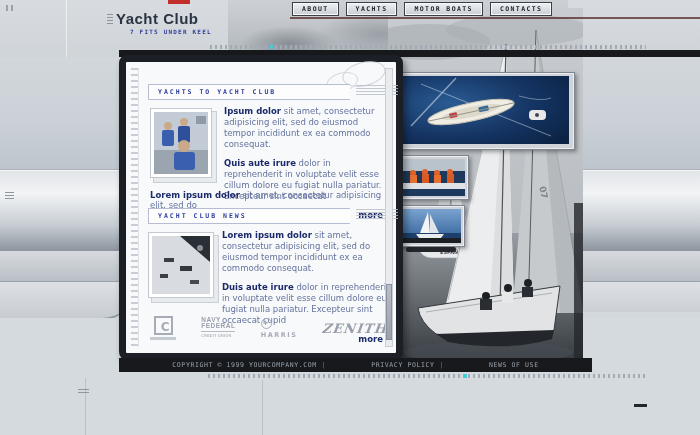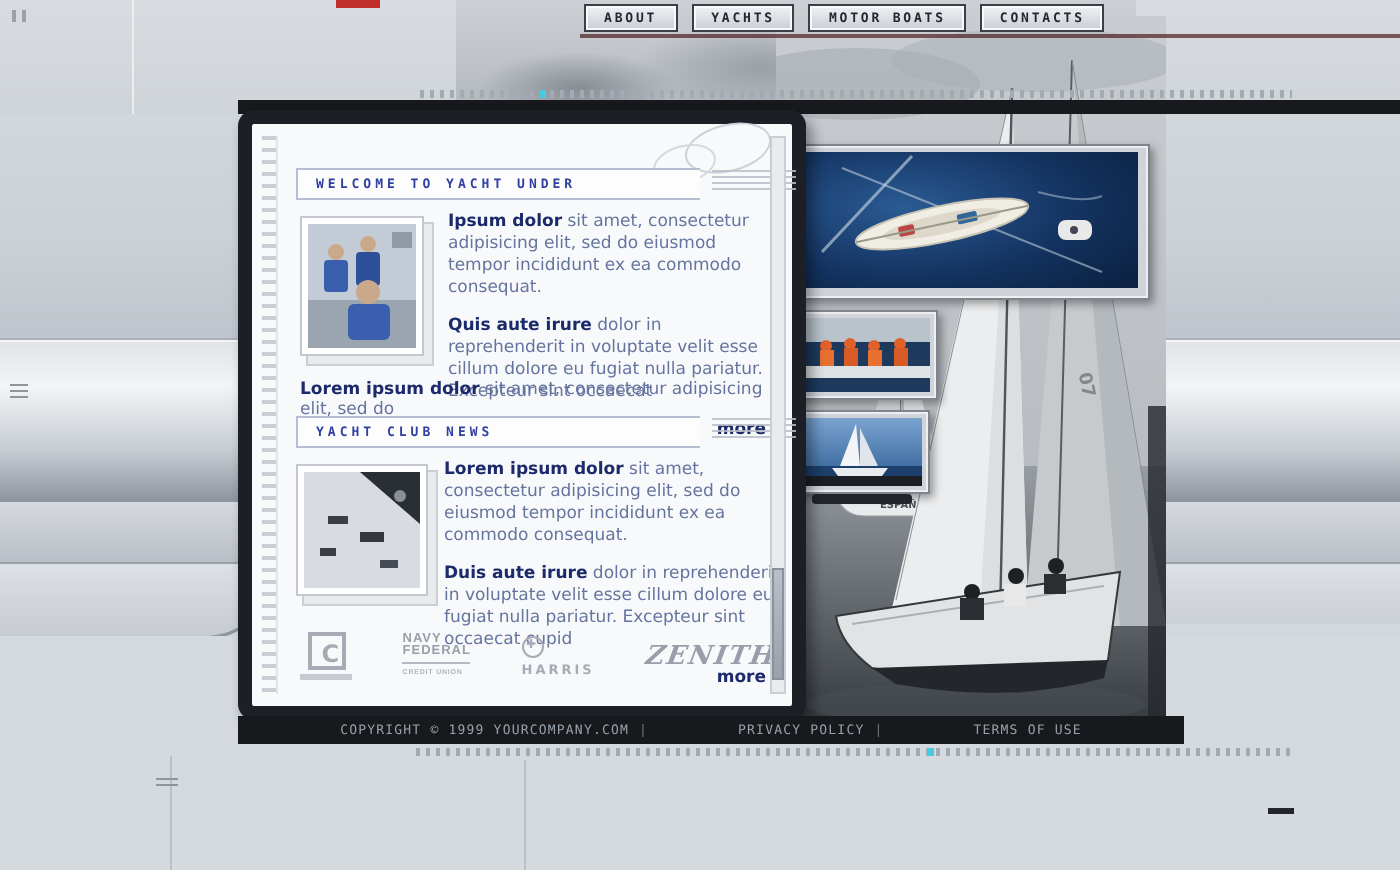--- a/index.html
+++ b/index.html
@@ -246,35 +246,40 @@
   </div>
   <div class="abs tv-base"></div>
 
   <div class="abs red-tab"></div>
   <div class="abs maroon-line"></div>
   <div class="abs dots top-dots">
     <span class="cyan-dot" style="left:60px;background:#45cbdc;"></span>
   </div>
   <div class="abs top-black-bar"></div>
 
+  <div class="abs logo">
+    <div class="logo-marks"></div>
+    <div class="logo-title">Yacht Club</div>
+    <div class="logo-tagline">7 FITS UNDER KEEL</div>
+  </div>
 
   <div class="abs nav">
     <div class="nav-btn">ABOUT</div>
     <div class="nav-btn">YACHTS</div>
     <div class="nav-btn">MOTOR BOATS</div>
     <div class="nav-btn">CONTACTS</div>
   </div>
 
   <div class="abs panel">
     <div class="panel-inner">
       <div class="perforation"></div>
       <div class="swirl"></div>
 
       <div class="section-header" style="top:22px;">
-        <span>WELCOME TO YACHT UNDER</span>
+        <span>YACHTS TO YACHT CLUB</span>
       </div>
       <div class="micro" style="left:230px;top:23px;"></div>
 
       <div class="thumb" style="left:24px;top:46px;">
         <svg width="54" height="62" viewBox="0 0 54 62">
           <rect width="54" height="62" fill="#c3ccd6"></rect>
           <rect y="38" width="54" height="24" fill="#9aa5af"></rect>
           <circle cx="14" cy="14" r="4" fill="#caa98b"></circle>
             <rect x="8" y="18" width="12" height="16" rx="2" fill="#3a5fae"></rect>
           <circle cx="30" cy="10" r="4" fill="#caa98b"></circle>
@@ -345,19 +350,19 @@
         <div class="scroll-handle"></div>
       </div>
     </div>
   </div>
 
   <div class="abs footer-bar">
     <span>COPYRIGHT © 1999 YOURCOMPANY.COM</span>
     <span class="sep">|</span>
     <span class="footer-link">PRIVACY POLICY</span>
     <span class="sep">|</span>
-    <span class="footer-link">TERMS OF USE</span>
+    <span class="footer-link">NEWS OF USE</span>
   </div>
   <div class="abs dots bottom-dots">
     <span class="cyan-dot" style="left:256px;background:#45cbdc;"></span>
   </div>
 
 </div>
 
 </body></html>

